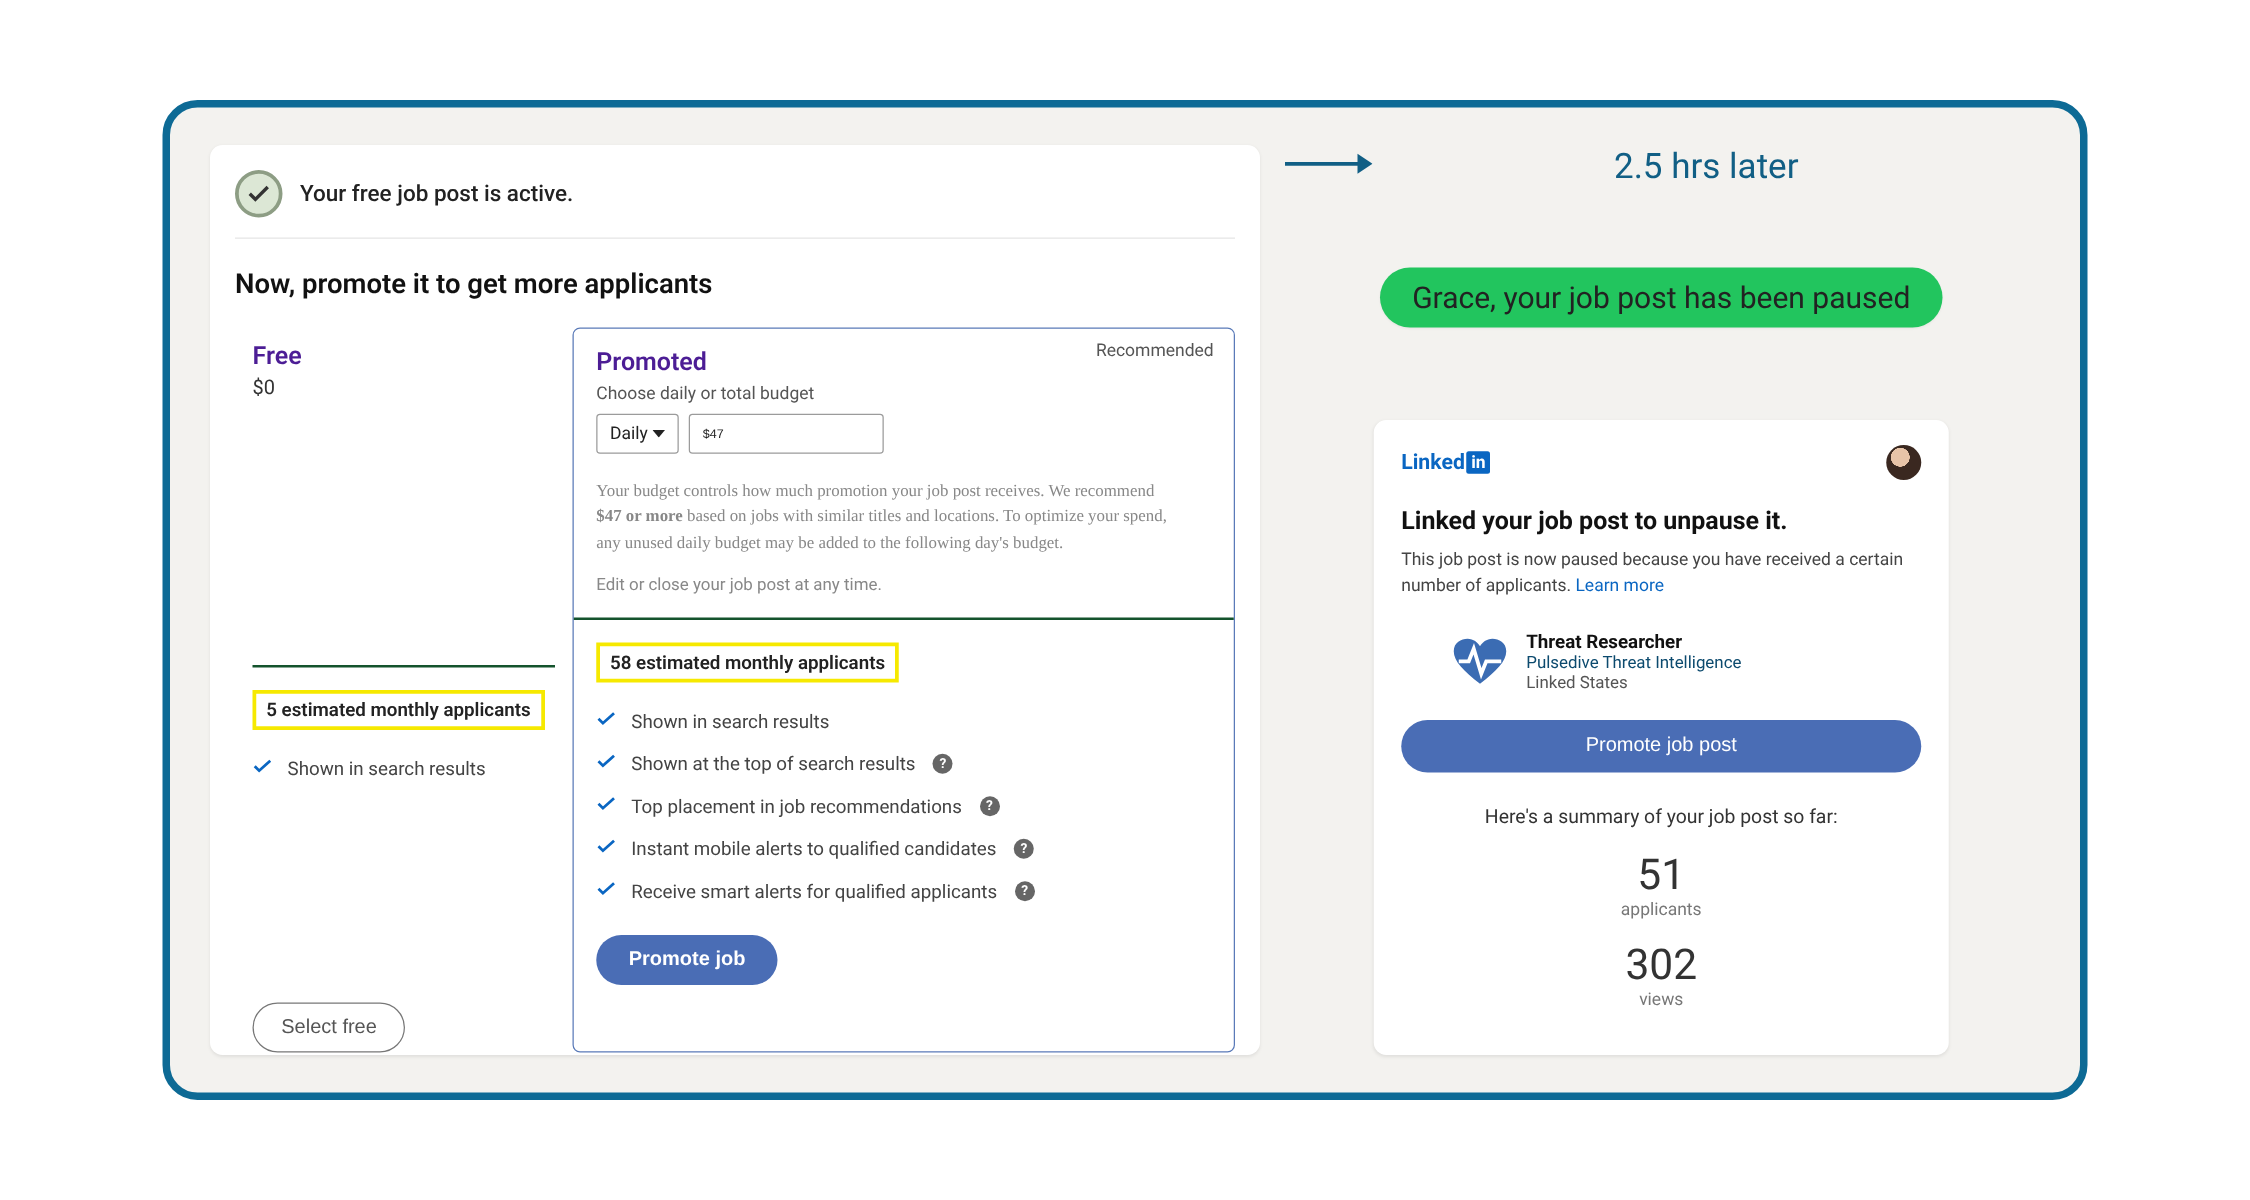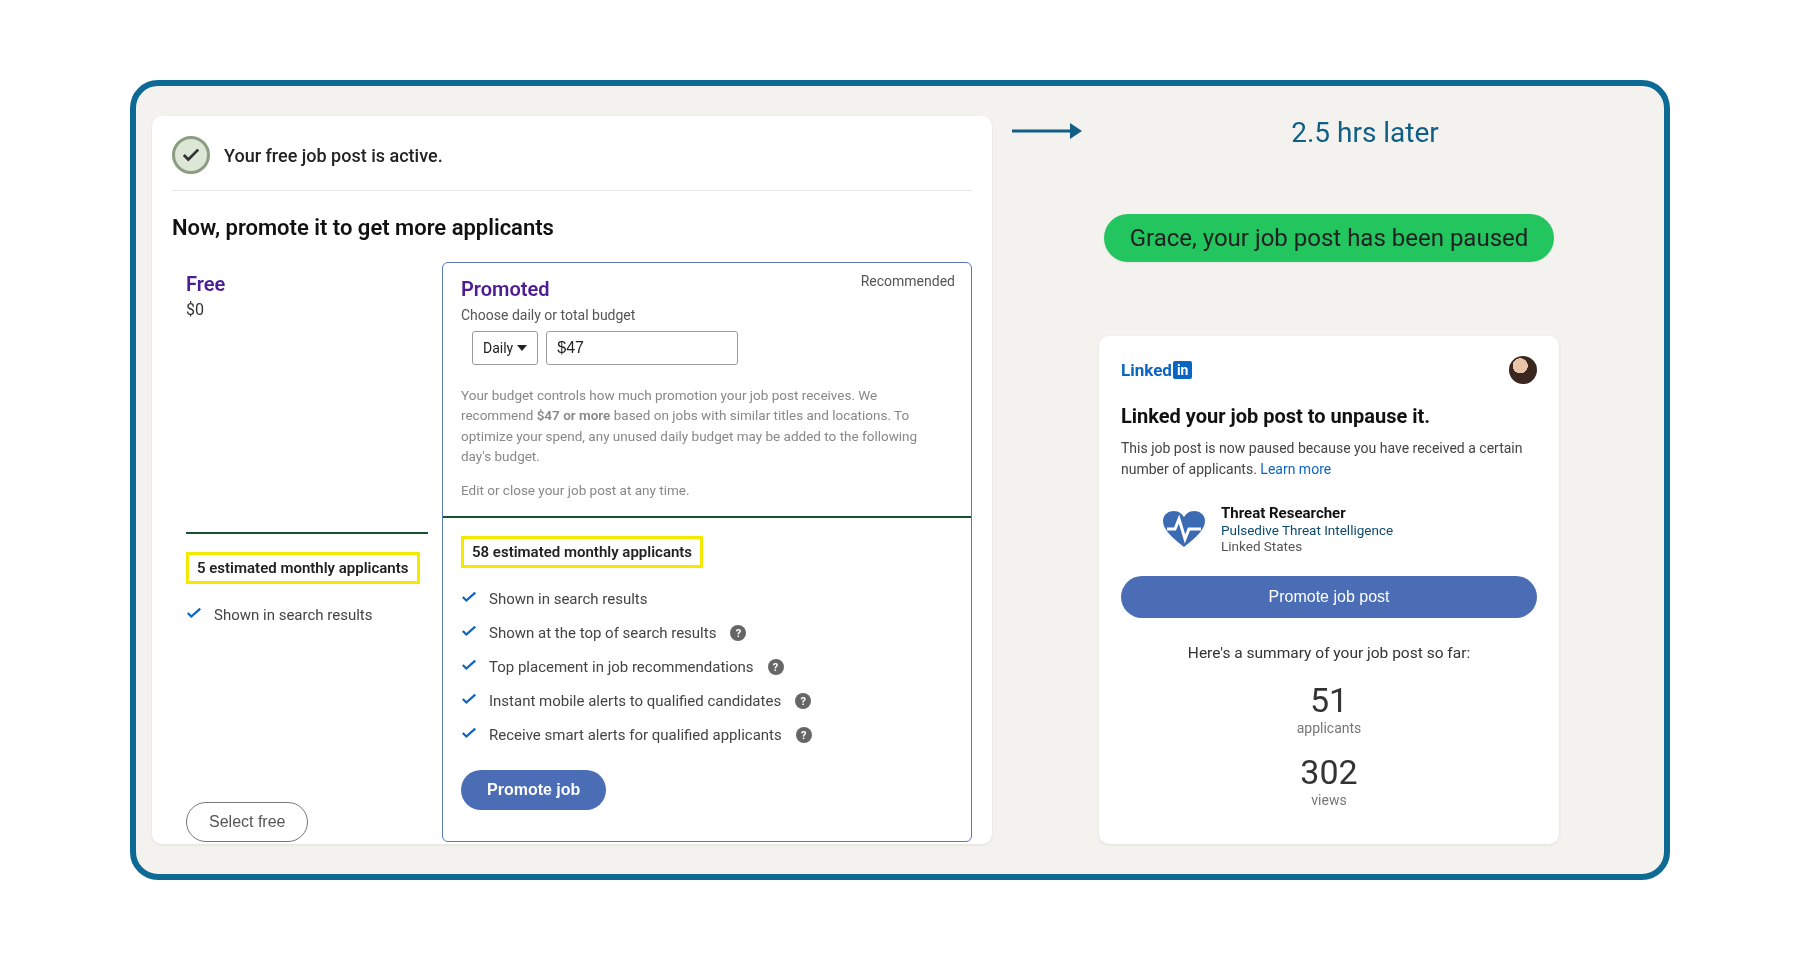--- a/index.html
+++ b/index.html
@@ -12,21 +12,21 @@
     min-height: 960px;
     width: 1800px;
   }
   .outer-frame {
     width: 1540px;
     height: 800px;
     border: 6px solid #0d6a95;
     border-radius: 28px;
     background: #f3f2ef;
     display: flex;
-    padding: 30px 16px;
+    padding: 30px 32px;
     gap: 18px;
     overflow: hidden;
   }
   
   .left-card {
     background: #fff;
     border-radius: 10px;
     flex: 0 0 840px;
     padding: 20px 20px 24px 20px;
     box-shadow: 0 1px 3px rgba(0,0,0,0.08);
@@ -79,37 +79,37 @@
   .budget-label { font-size: 14px; color: #555; margin-top: 6px; margin-bottom: 8px; }
   .budget-controls { display: flex; gap: 8px; }
   .budget-select {
     display: flex; align-items: center; gap: 4px;
     border: 1px solid #9b9b9b;
     border-radius: 3px;
     padding: 7px 10px;
     font-size: 14px;
     color: #222;
     cursor: pointer;
-    margin-left: 11px;
   }
   .budget-select svg { width: 10px; height: 6px; fill: #222; }
   .budget-input {
     border: 1px solid #9b9b9b;
     border-radius: 3px;
     padding: 7px 10px;
-    font-size: 16px;
+    font-size: 10px;
     color: #222;
-    width: 192px;
+    width: 156px;
   }
   .budget-desc {
     font-size: 13.5px;
     color: #888;
     line-height: 1.5;
     margin-top: 20px;
     max-width: 470px;
+    font-family: Liberation Serif, serif;
   }
   .budget-desc b { color: #888; font-weight: 600; }
   .edit-close {
     font-size: 13.5px;
     color: #888;
     margin-top: 16px;
   }
   .est-row {
     border-top: 2px solid #14532d;
     padding-top: 18px;

